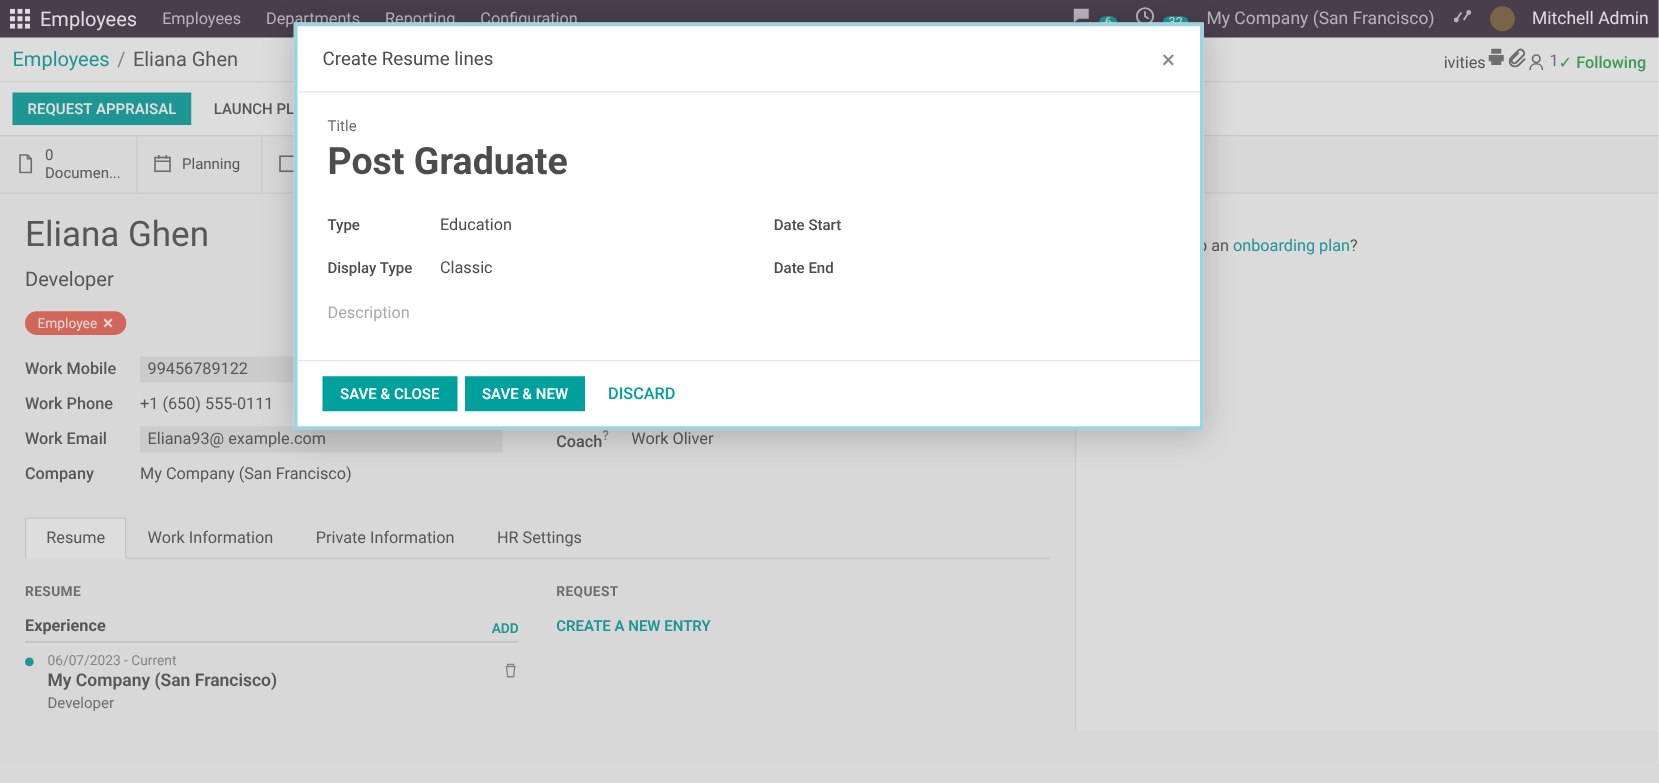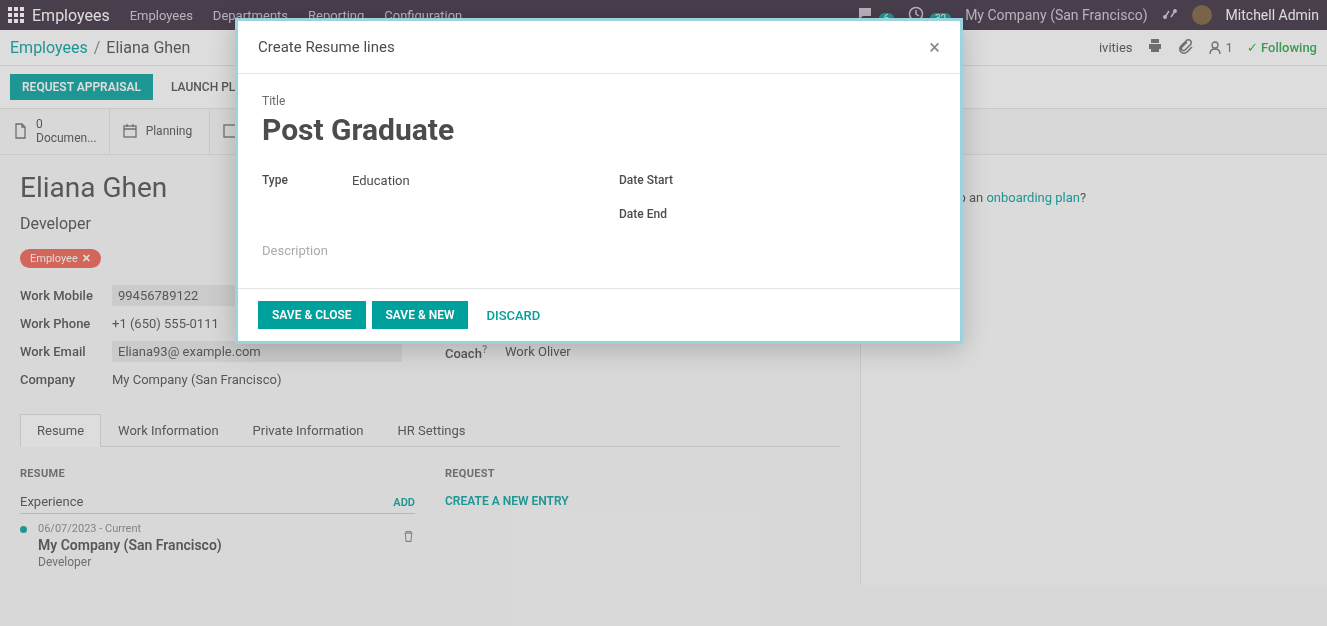--- a/index.html
+++ b/index.html
@@ -13,21 +13,21 @@
   .topnav .menu-item { color: #d0c5d4; font-size: 13px; margin-right: 20px; cursor: pointer; }
   .topnav .right { margin-left: auto; display: flex; align-items: center; gap: 14px; }
   .topnav .badge { background: #00a09d; color: #fff; font-size: 10px; padding: 0 5px; border-radius: 8px; margin-left: 2px; }
   .topnav .avatar { width: 20px; height: 20px; border-radius: 50%; background: #7a5c3a; display: inline-block; }
 
   
   .crumbbar { height: 36px; display: flex; align-items: center; padding: 0 10px; background: #fff; border-bottom: 1px solid #e5e5e5; }
   .crumb-link { color: #00a09d; font-size: 16px; }
   .crumb-sep { margin: 0 6px; color: #888; font-size: 16px; }
   .crumb-current { color: #4c4c4c; font-size: 16px; }
-  .crumbbar .right { margin-left: auto; display: flex; align-items: center; gap: 14px; font-size: 13px; color: #4c4c4c; }
+  .crumbbar .right { margin-left: auto; display: flex; align-items: flex-end; font-size: 13px; color: #4c4c4c; }
   .crumbbar .following { color: #28a745; font-weight: 500; }
   .crumbbar .icon { width: 16px; height: 16px; color: #6b6b6b; }
 
   
   .actionrow { padding: 8px 10px; display: flex; gap: 6px; background: #fff; }
   .btn-teal { background: #00a09d; color: #fff; border: none; padding: 6px 12px; font-size: 12px; font-weight: 600; cursor: pointer; }
   .btn-flat { background: transparent; border: none; padding: 6px 12px; font-size: 12px; font-weight: 500; color: #4c4c4c; cursor: pointer; }
 
   
   .statrow { display: flex; border-top: 1px solid #e5e5e5; border-bottom: 1px solid #e5e5e5; }
@@ -58,21 +58,21 @@
   
   .tabs { margin-top: 20px; display: flex; border-bottom: 1px solid #ddd; }
   .tab { padding: 8px 16px; font-size: 13px; color: #4c4c4c; border: 1px solid transparent; border-bottom: none; cursor: pointer; }
   .tab.active { border-color: #ddd; background: #fff; border-bottom: 1px solid #fff; margin-bottom: -1px; }
 
   
   .resume-block { display: flex; gap: 30px; margin-top: 20px; }
   .resume-col { flex: 1; }
   .sec-head { font-size: 11px; font-weight: 700; color: #6b6b6b; letter-spacing: 0.3px; margin-bottom: 14px; }
   .sub-head-row { display: flex; justify-content: space-between; border-bottom: 1px solid #ccc; padding-bottom: 4px; margin-bottom: 8px; align-items: end; }
-  .sub-head { font-size: 13px; font-weight: 400; color: #4c4c4c; }
+  .sub-head { font-size: 13px; font-weight: 700; color: #4c4c4c; }
   .add-link { color: #00a09d; font-size: 11px; font-weight: 600; cursor: pointer; }
   .timeline-item { position: relative; padding-left: 18px; }
   .timeline-item::before { content: ''; position: absolute; left: 0; top: 4px; width: 7px; height: 7px; border-radius: 50%; background: #00a09d; }
   .tl-date { font-size: 11px; color: #888; }
   .tl-title { font-size: 14px; font-weight: 600; color: #4c4c4c; margin: 2px 0; }
   .tl-sub { font-size: 12px; color: #6b6b6b; }
   .trash { position: absolute; right: 0; top: 8px; color: #888; cursor: pointer; font-size: 13px; }
   .create-entry { color: #00a09d; font-size: 12px; font-weight: 600; cursor: pointer; }
 
   
@@ -284,20 +284,24 @@
   </div>
   <div class="modal-body">
     <div class="m-label">Title</div>
     <div class="m-title-input">Post Graduate</div>
     <div class="m-two-col">
       <div>
         <div class="m-row">
             <span class="m-row-label">Type</span>
             <span class="m-row-val">Education</span>
           </div>
+        <div class="m-row">
+            <span class="m-row-label">Display Type</span>
+            <span class="m-row-val">Classic</span>
+          </div>
       </div>
       <div>
         <div class="m-row">
             <span class="m-row-label">Date Start</span>
             <span class="m-row-val"></span>
           </div>
         <div class="m-row">
             <span class="m-row-label">Date End</span>
             <span class="m-row-val"></span>
           </div>

